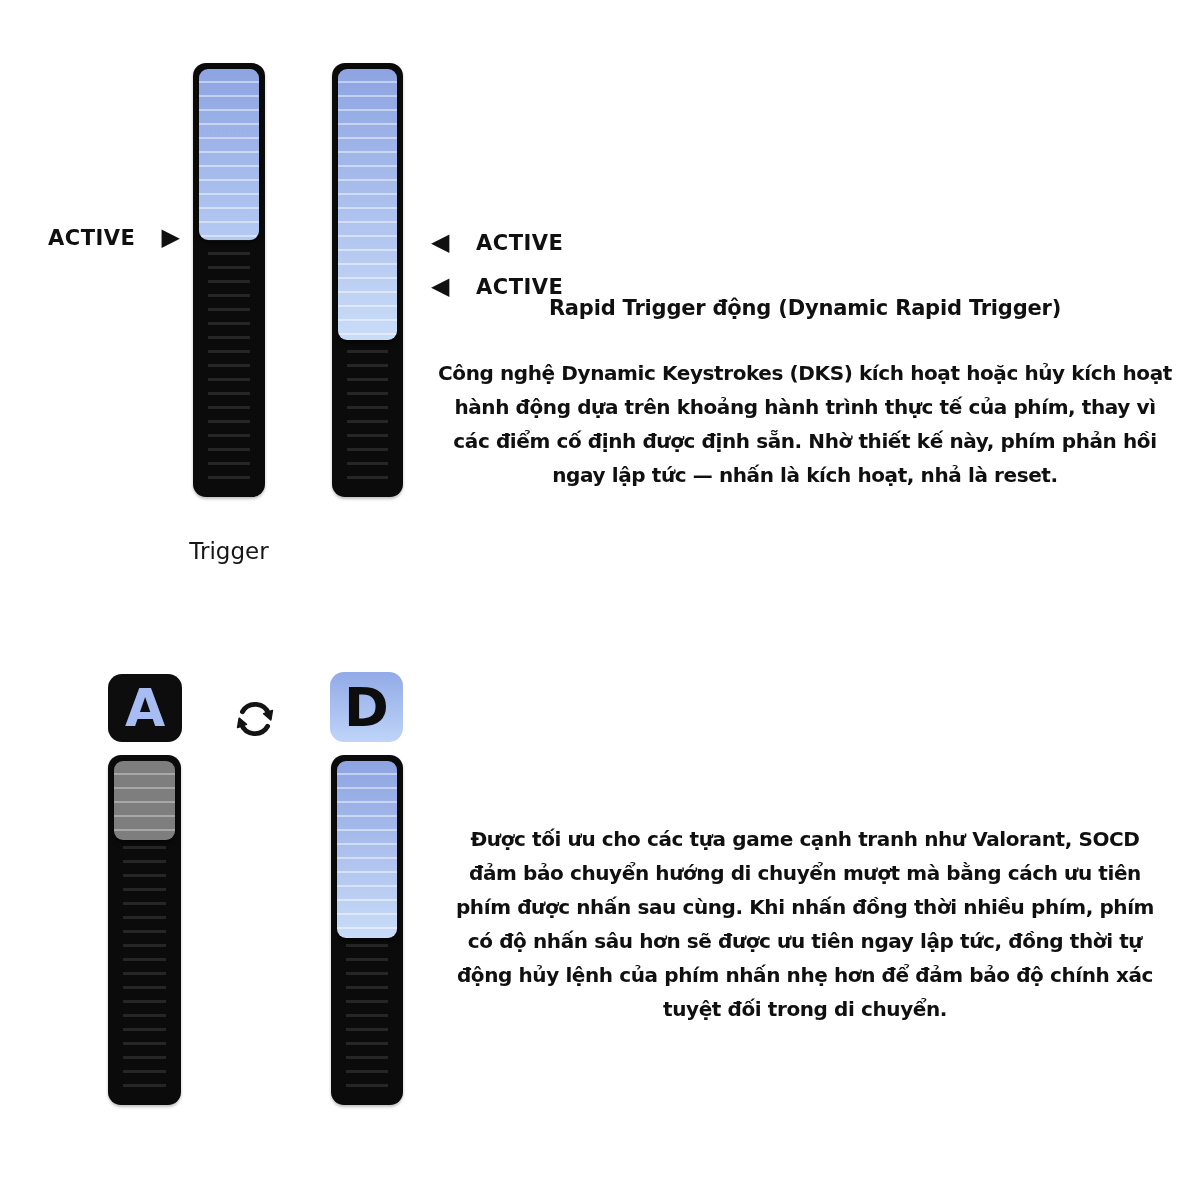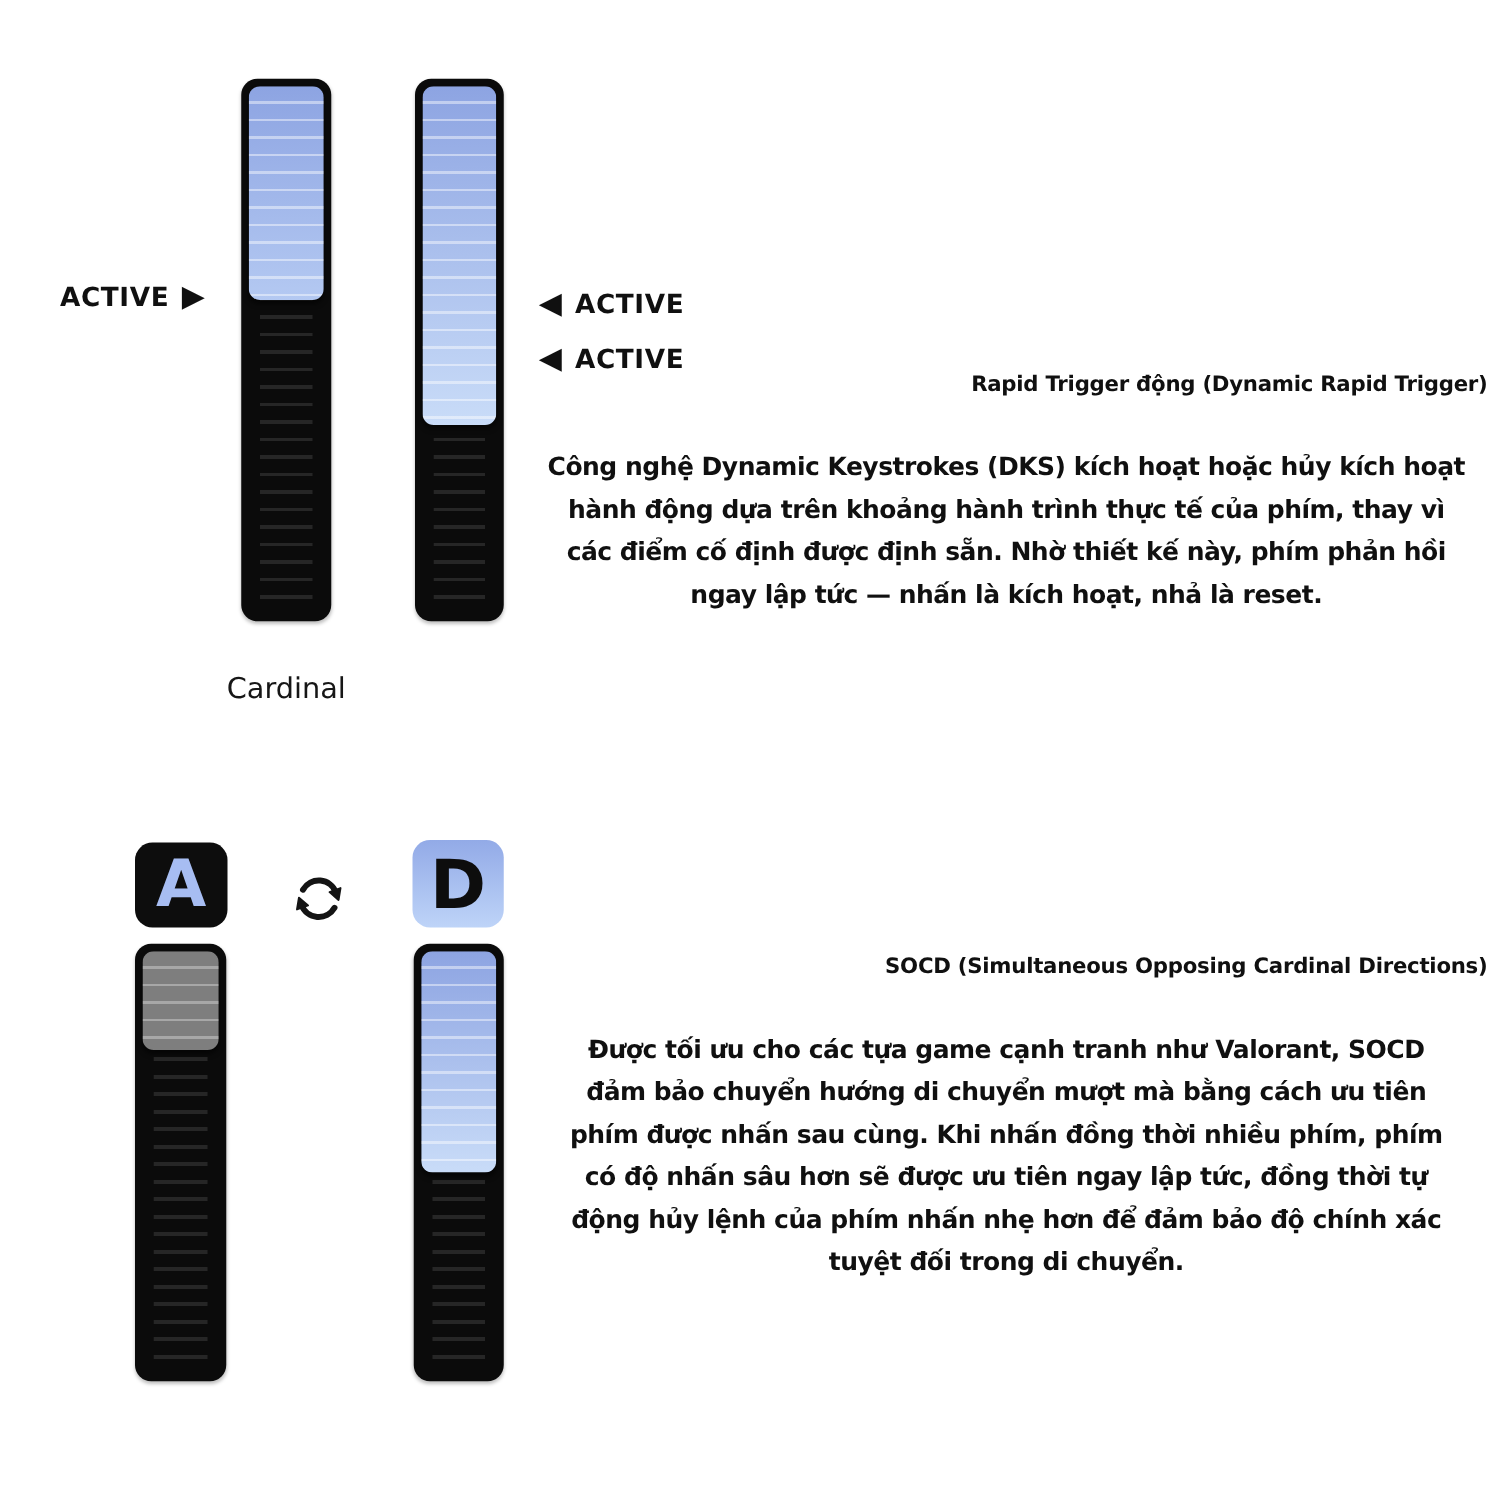--- a/index.html
+++ b/index.html
@@ -39,35 +39,35 @@
   }
   .fill-gray {
     background:
       repeating-linear-gradient(180deg, rgba(255,255,255,0) 0 12px, var(--gray_stripe,rgba(255,255,255,.32)) 12px 14px),
       var(--gray_fill,#7e7e7e);
     box-shadow:0 3px 4px rgba(0,0,0,.55);
   }
 
   
   .marker-row {
-    position:absolute; display:flex; align-items:center; gap:10px;
+    position:absolute; display:flex; align-items:center; gap:26px;
     font-weight:bold; font-size:21px; letter-spacing:.5px; color:var(--text,#101010);
     height:30px;
   }
   .tri { font-size:24px; line-height:1; transform:translateY(-1px); }
 
   
   .bar-caption {
     position:absolute; text-align:center; font-size:23px; color:#161616;
     font-weight:normal;
   }
 
   
   .text-title {
-    position:absolute; text-align:right; font-weight:bold; font-size:17px;
+    position:absolute; text-align:center; font-weight:bold; font-size:21px;
     letter-spacing:-0.2px; color:var(--text,#101010); line-height:26px;
   }
   .text-body {
     position:absolute; text-align:center; font-weight:bold; font-size:20px;
     line-height:34px; letter-spacing:-0.4px; color:var(--text,#101010);
     white-space:pre-line;
   }
 
   
   .keycap {
@@ -103,21 +103,21 @@
   <div class="marker-row" style="left:431px; top:228px;">
     <span class="tri">◀</span>
     <span>ACTIVE</span>
   </div>
 
   <div class="marker-row" style="left:431px; top:272px;">
     <span class="tri">◀</span>
     <span>ACTIVE</span>
   </div>
 
-  <div class="bar-caption" style="left:149px; top:538px; width:160px;">Cardinal</div>
+  <div class="bar-caption" style="left:149px; top:538px; width:160px;">Trigger</div>
 
   <div class="text-title" style="left:420px; top:295px; width:770px;">Rapid Trigger động (Dynamic Rapid Trigger)</div>
   <div class="text-body" style="left:405px; top:356px; width:800px;">Công nghệ Dynamic Keystrokes (DKS) kích hoạt hoặc hủy kích hoạt
 hành động dựa trên khoảng hành trình thực tế của phím, thay vì
 các điểm cố định được định sẵn. Nhờ thiết kế này, phím phản hồi
 ngay lập tức — nhấn là kích hoạt, nhả là reset.</div>
 
   <div class="keycap keycap-a" style="left:108px; top:674px; width:74px; height:68px;">
     <span>A</span>
   </div>
@@ -134,21 +134,20 @@
   </div>
 
   <div class="bar" style="left:108px; top:755px; width:73px; height:350px;">
     <div class="fill fill-gray" style="height:79px;"></div>
   </div>
 
   <div class="bar" style="left:331px; top:755px; width:72px; height:350px;">
     <div class="fill fill-blue" style="height:177px;"></div>
   </div>
 
-  <div class="text-title" style="left:420px; top:760px; width:770px;">SOCD (Simultaneous Opposing Cardinal Directions)</div>
   <div class="text-body" style="left:405px; top:822px; width:800px;">Được tối ưu cho các tựa game cạnh tranh như Valorant, SOCD
 đảm bảo chuyển hướng di chuyển mượt mà bằng cách ưu tiên
 phím được nhấn sau cùng. Khi nhấn đồng thời nhiều phím, phím
 có độ nhấn sâu hơn sẽ được ưu tiên ngay lập tức, đồng thời tự
 động hủy lệnh của phím nhấn nhẹ hơn để đảm bảo độ chính xác
 tuyệt đối trong di chuyển.</div>
 
 </div>
 
 </body></html>

